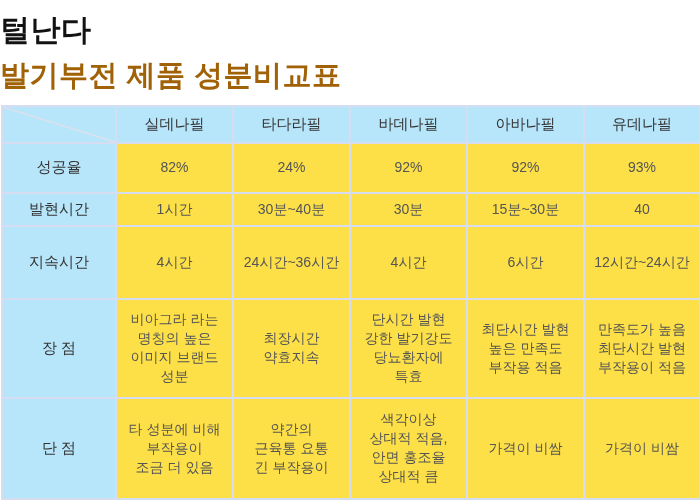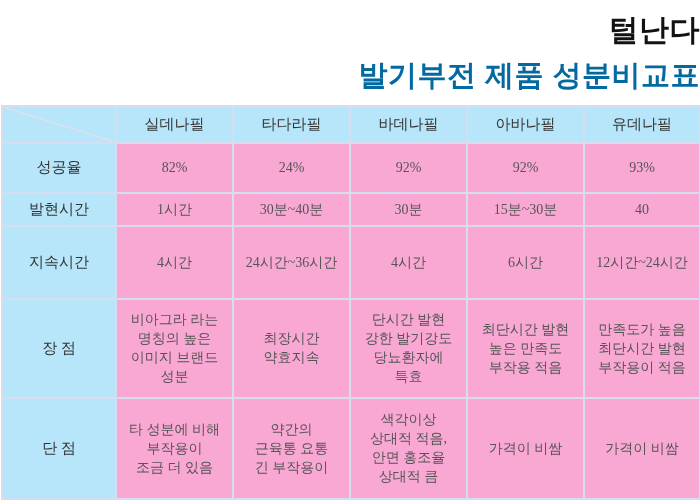--- a/index.html
+++ b/index.html
@@ -10,45 +10,44 @@
     height: 500px;
     overflow: hidden;
     font-family: "Liberation Sans", sans-serif;
   }
   .page {
     width: 700px;
     height: 500px;
     position: relative;
   }
   .title-block {
-    text-align: right;
+    text-align: left;
     padding-top: 13px;
   }
   h1.main-title {
     margin: 0;
     font-size: 30px;
     font-weight: 800;
     color: #121212;
     letter-spacing: 0.5px;
     line-height: 1.15;
   }
   h2.sub-title {
     margin: 11px 0 3px 0;
     font-size: 29px;
     font-weight: 800;
-    color: #0369a1;
+    color: #a16207;
     letter-spacing: 0.5px;
     line-height: 1.15;
   }
   table.compare {
     margin: 13px 8px 0 1px;
     width: 698px;
     border-collapse: collapse;
     table-layout: fixed;
-    font-family: Liberation Serif, serif;
   }
   table.compare th, table.compare td {
     border: 2px solid #d7ddf1;
     padding: 2px 2px;
     text-align: center;
     vertical-align: middle;
   }
   table.compare { border-bottom: 2px solid #c9e2f6; }
   th.col-head {
     background: #b7e5f9;
@@ -62,21 +61,21 @@
     font-size: 15px;
     font-weight: 500;
   }
   th.corner {
     background: #b7e5f9;
     position: relative;
     padding: 0;
   }
   th.corner svg { display: block; width: 100%; height: 100%; position: absolute; top: 0; left: 0; }
   td.value {
-    background: #f9a8d4;
+    background: #fde047;
     color: #555555;
     font-size: 14px;
     line-height: 1.36;
     white-space: pre-line;
   }
   tr.r-head   { height: 37px; }
   tr.r-rate   { height: 50px; }
   tr.r-onset  { height: 33px; }
   tr.r-dur    { height: 73px; }
   tr.r-pros   { height: 99px; }

